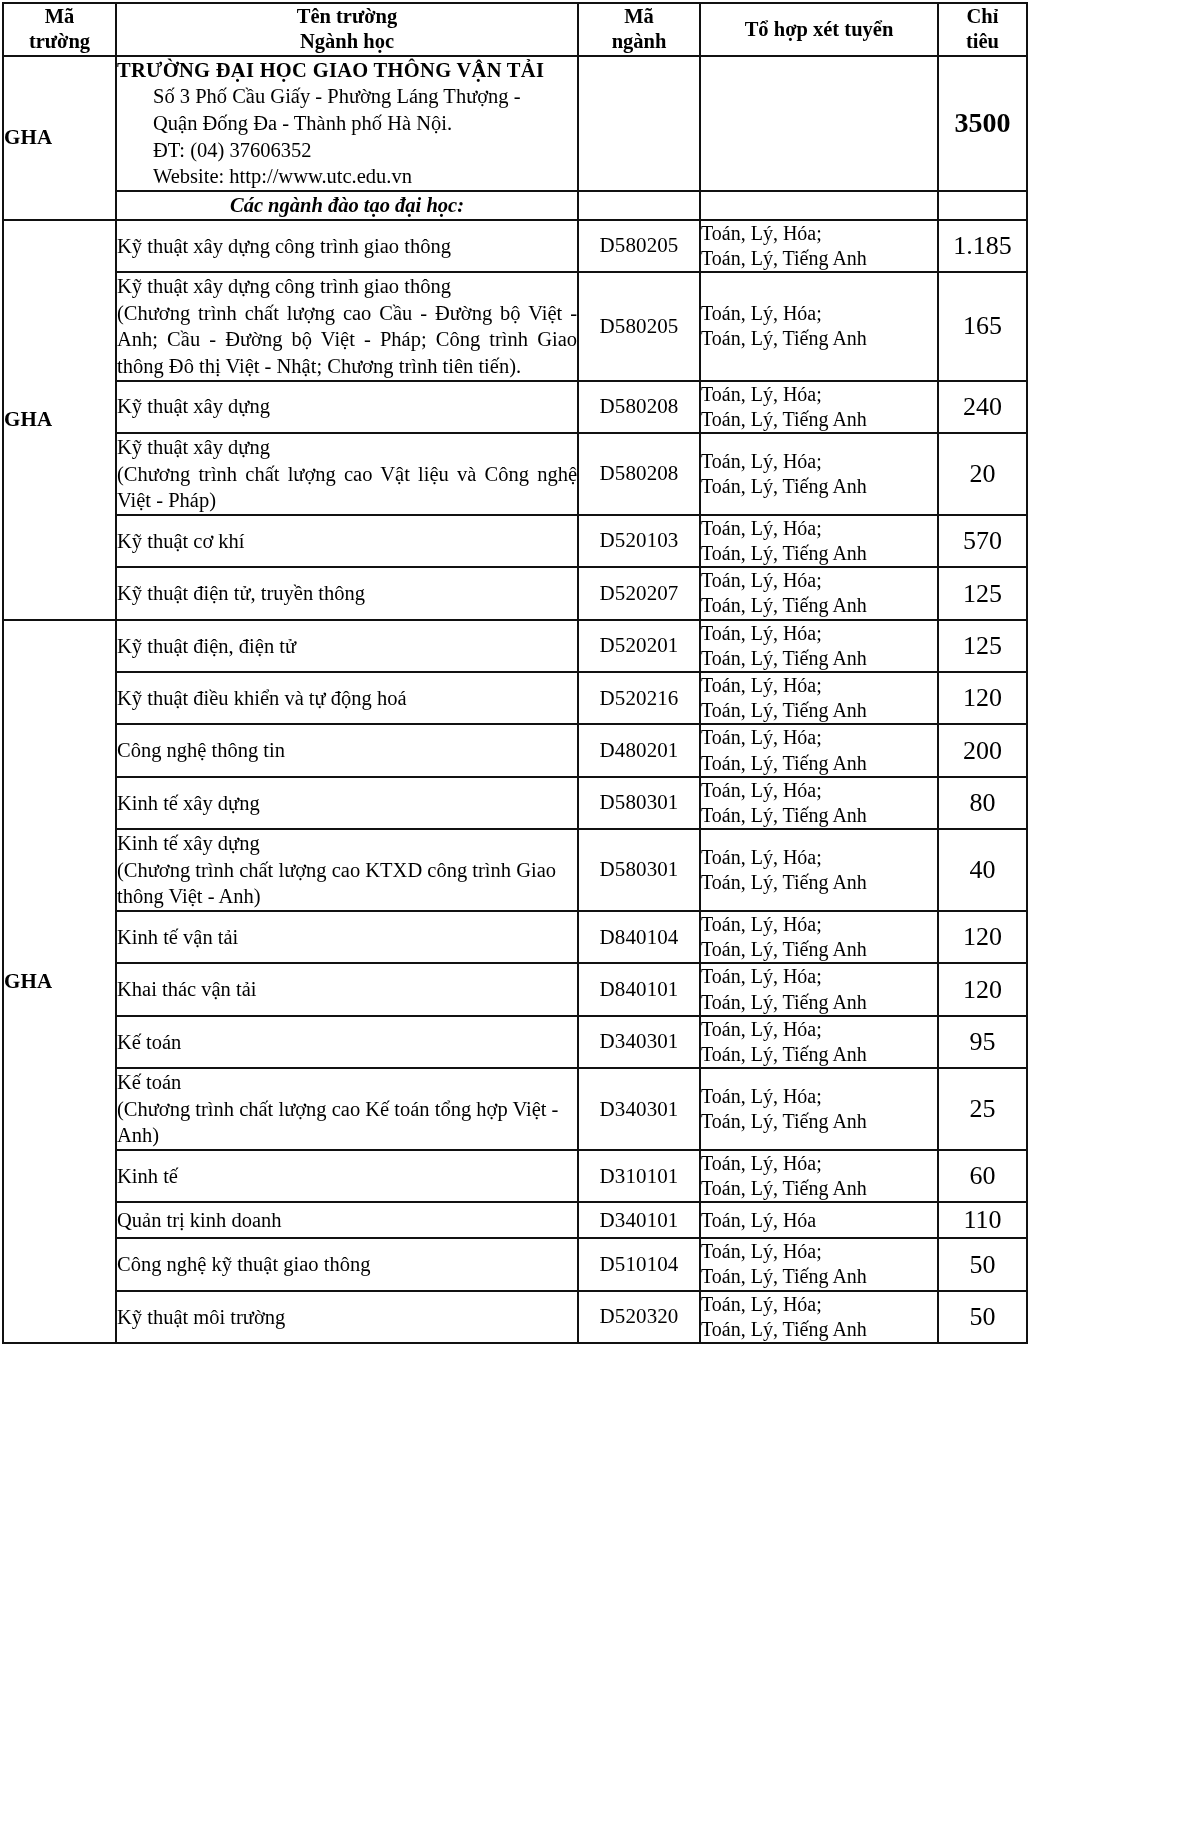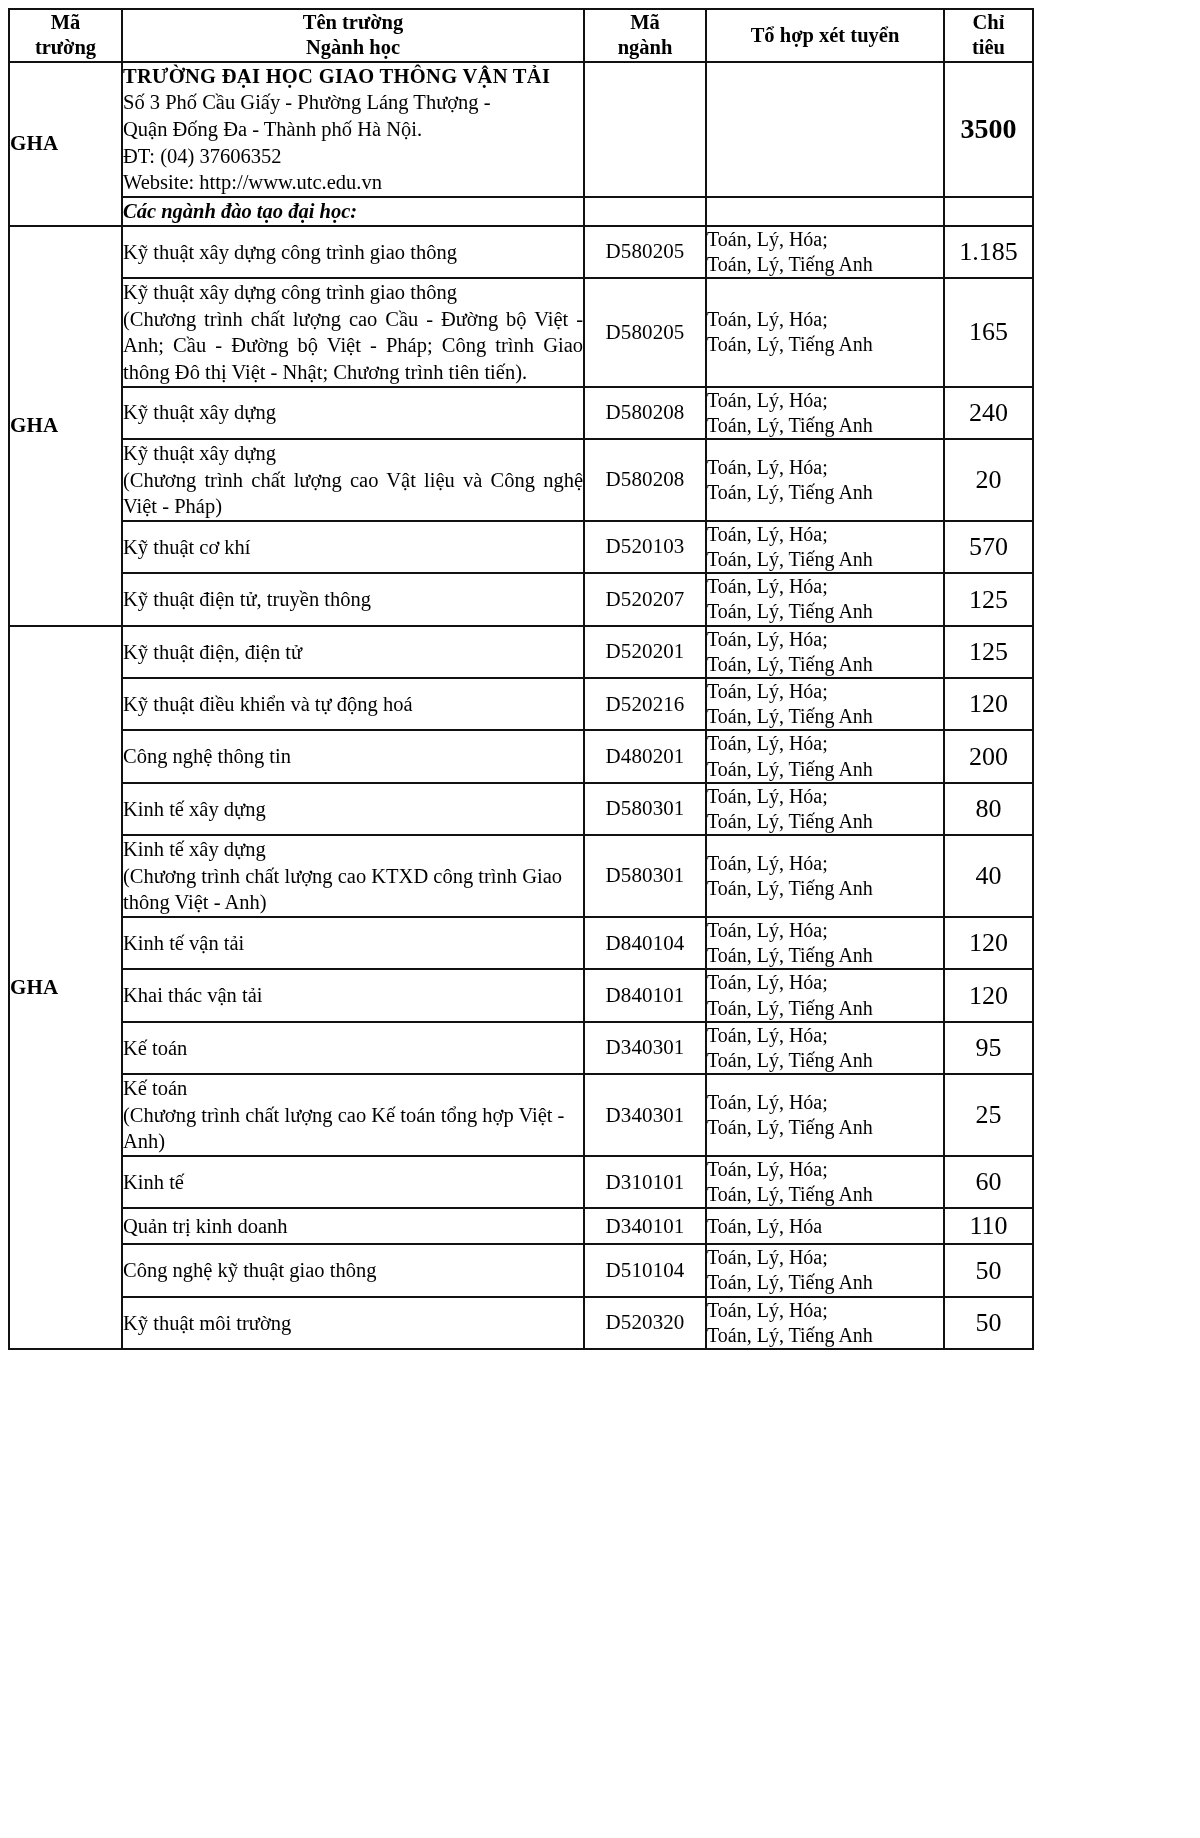--- a/index.html
+++ b/index.html
@@ -9,21 +9,21 @@
     background: #ffffff;
   }
   body {
     width: 1200px;
     font-family: "Liberation Serif", "DejaVu Serif", serif;
     color: #000000;
     -webkit-font-smoothing: antialiased;
   }
   .sheet {
     width: 1024px;
-    margin: 8px;
+    margin: 2px;
     padding: 0;
   }
   table.admissions {
     border-collapse: collapse;
     width: 1024px;
     table-layout: fixed;
     font-size: 20.5px;
     line-height: 1.30;
   }
   table.admissions td,
@@ -95,29 +95,29 @@
     padding: 6px 10px 7px 11px;
     line-height: 1.30;
   }
   .school-title {
     display: block;
     font-weight: bold;
     text-align: justify;
     text-align-last: left;
     letter-spacing: .3px;
   }
-  .school-line { display: block; }
+  .school-line { display: block; padding-left: 36px; }
   .section-label {
     display: block;
     font-weight: bold;
     font-style: italic;
   }
   td.section-row {
     padding: 6px 10px 7px 11px;
-    text-align: left;
+    text-align: center;
   }
   td.empty { background: #ffffff; }
 </style>
 </head>
 <body>
 
 <div class="sheet">
   <table class="admissions">
     <colgroup>
       <col class="c-school">

